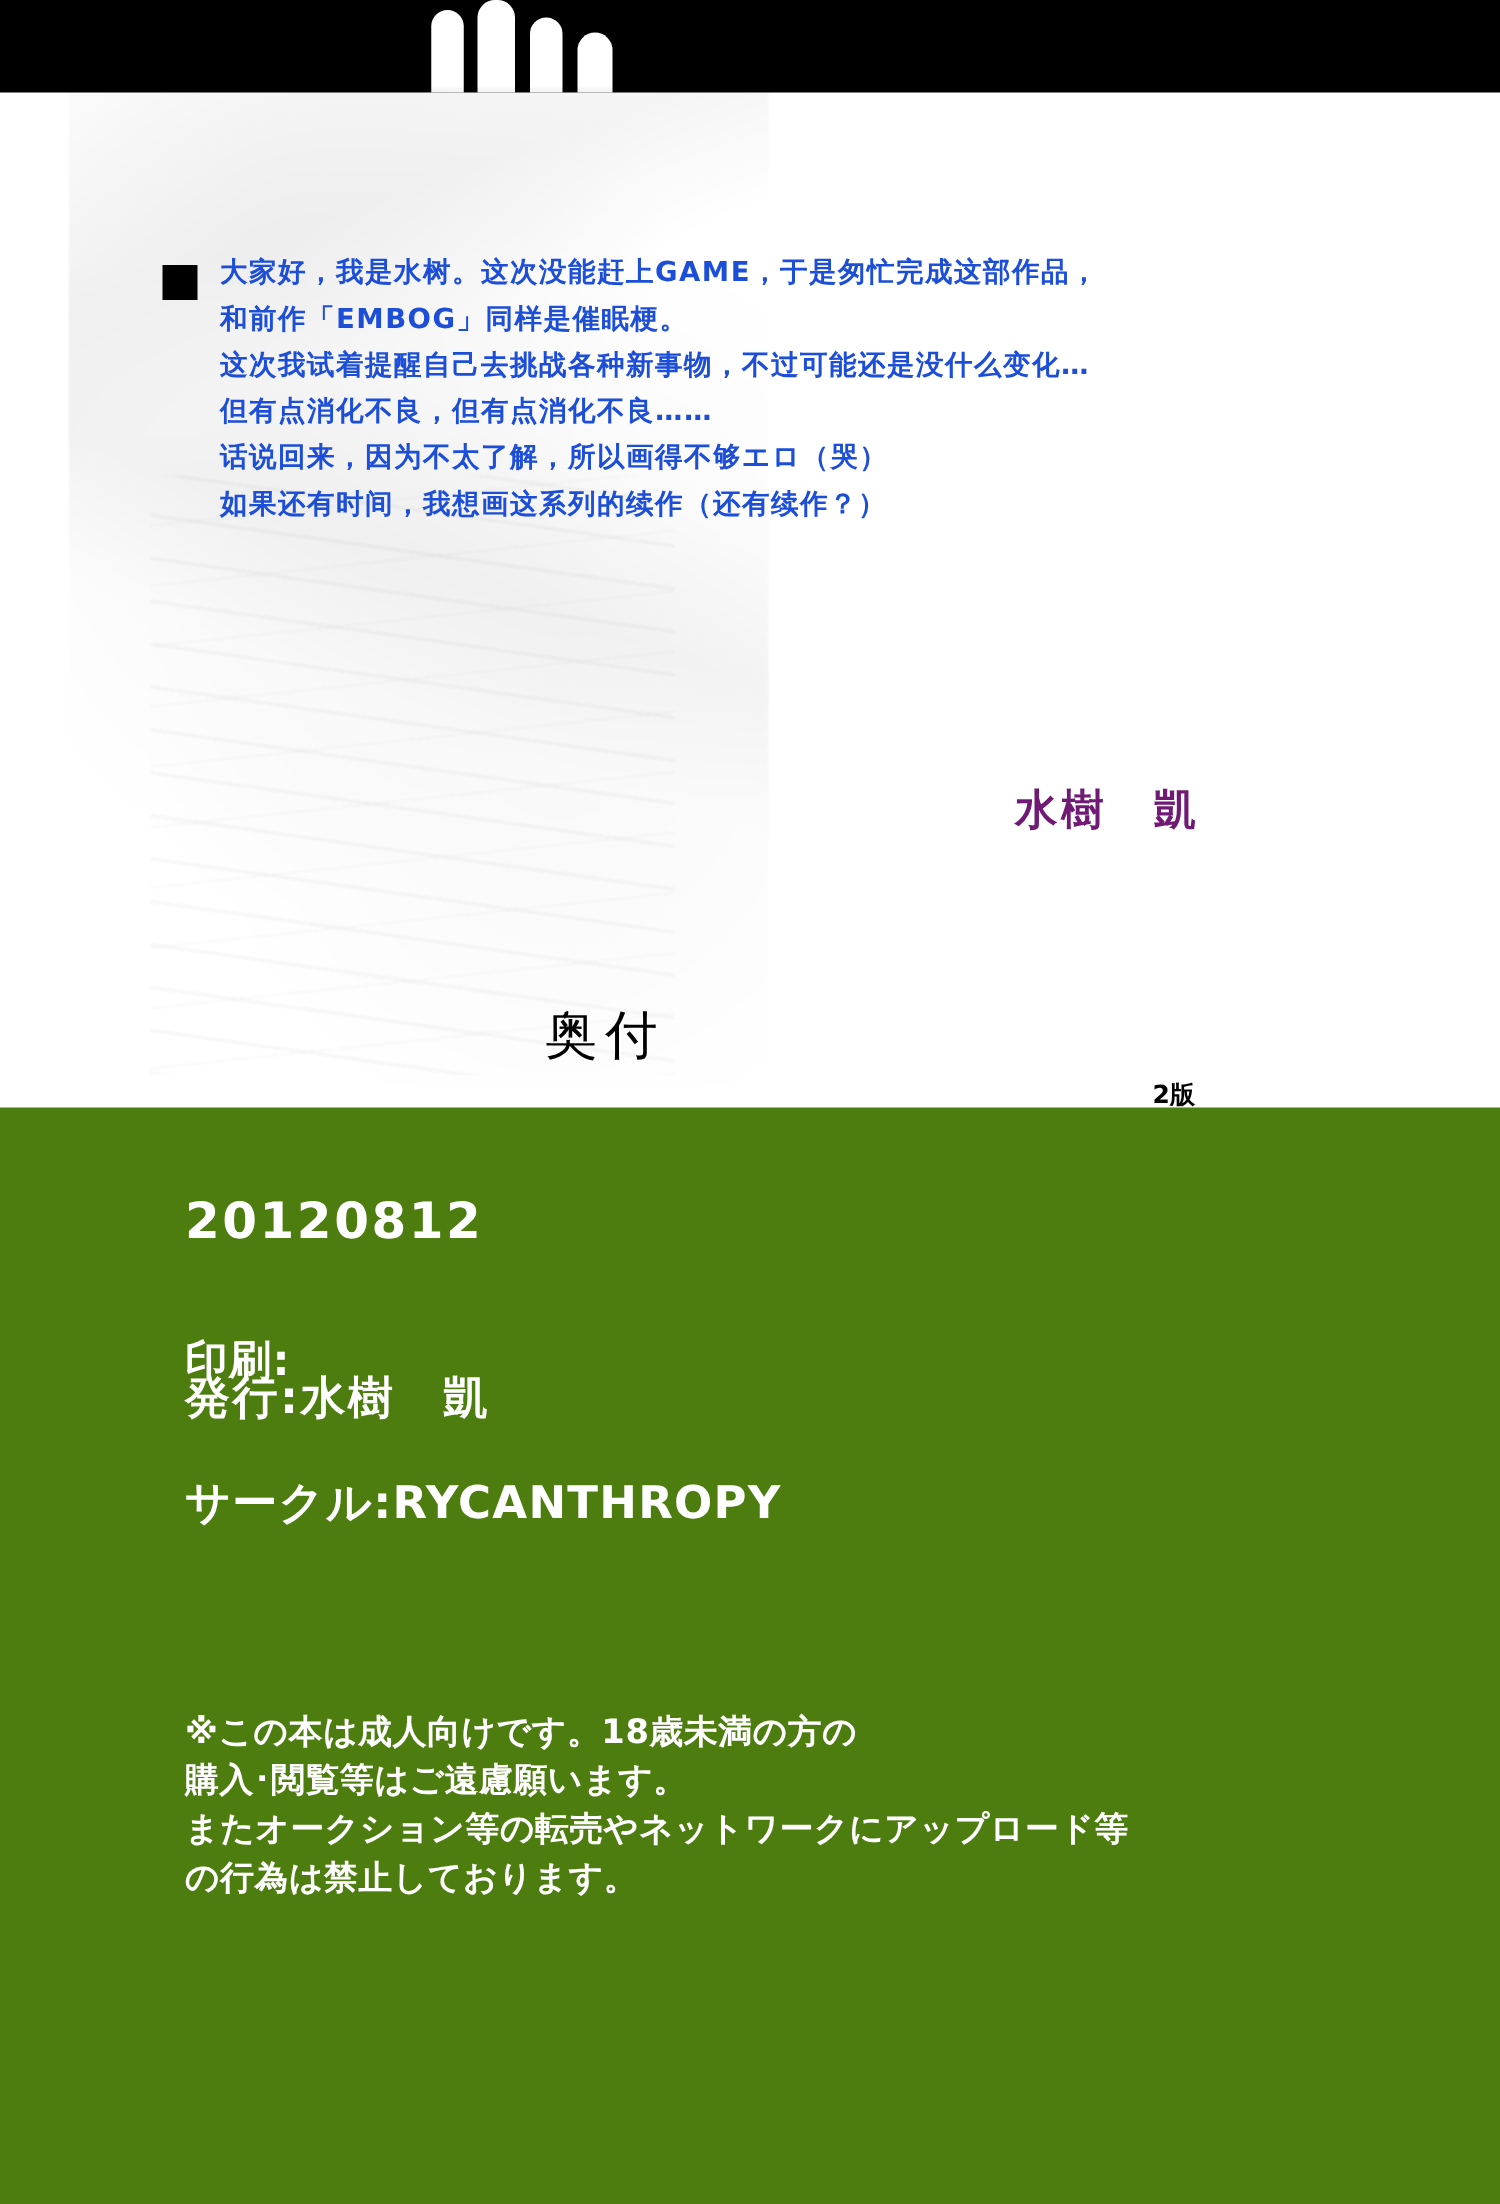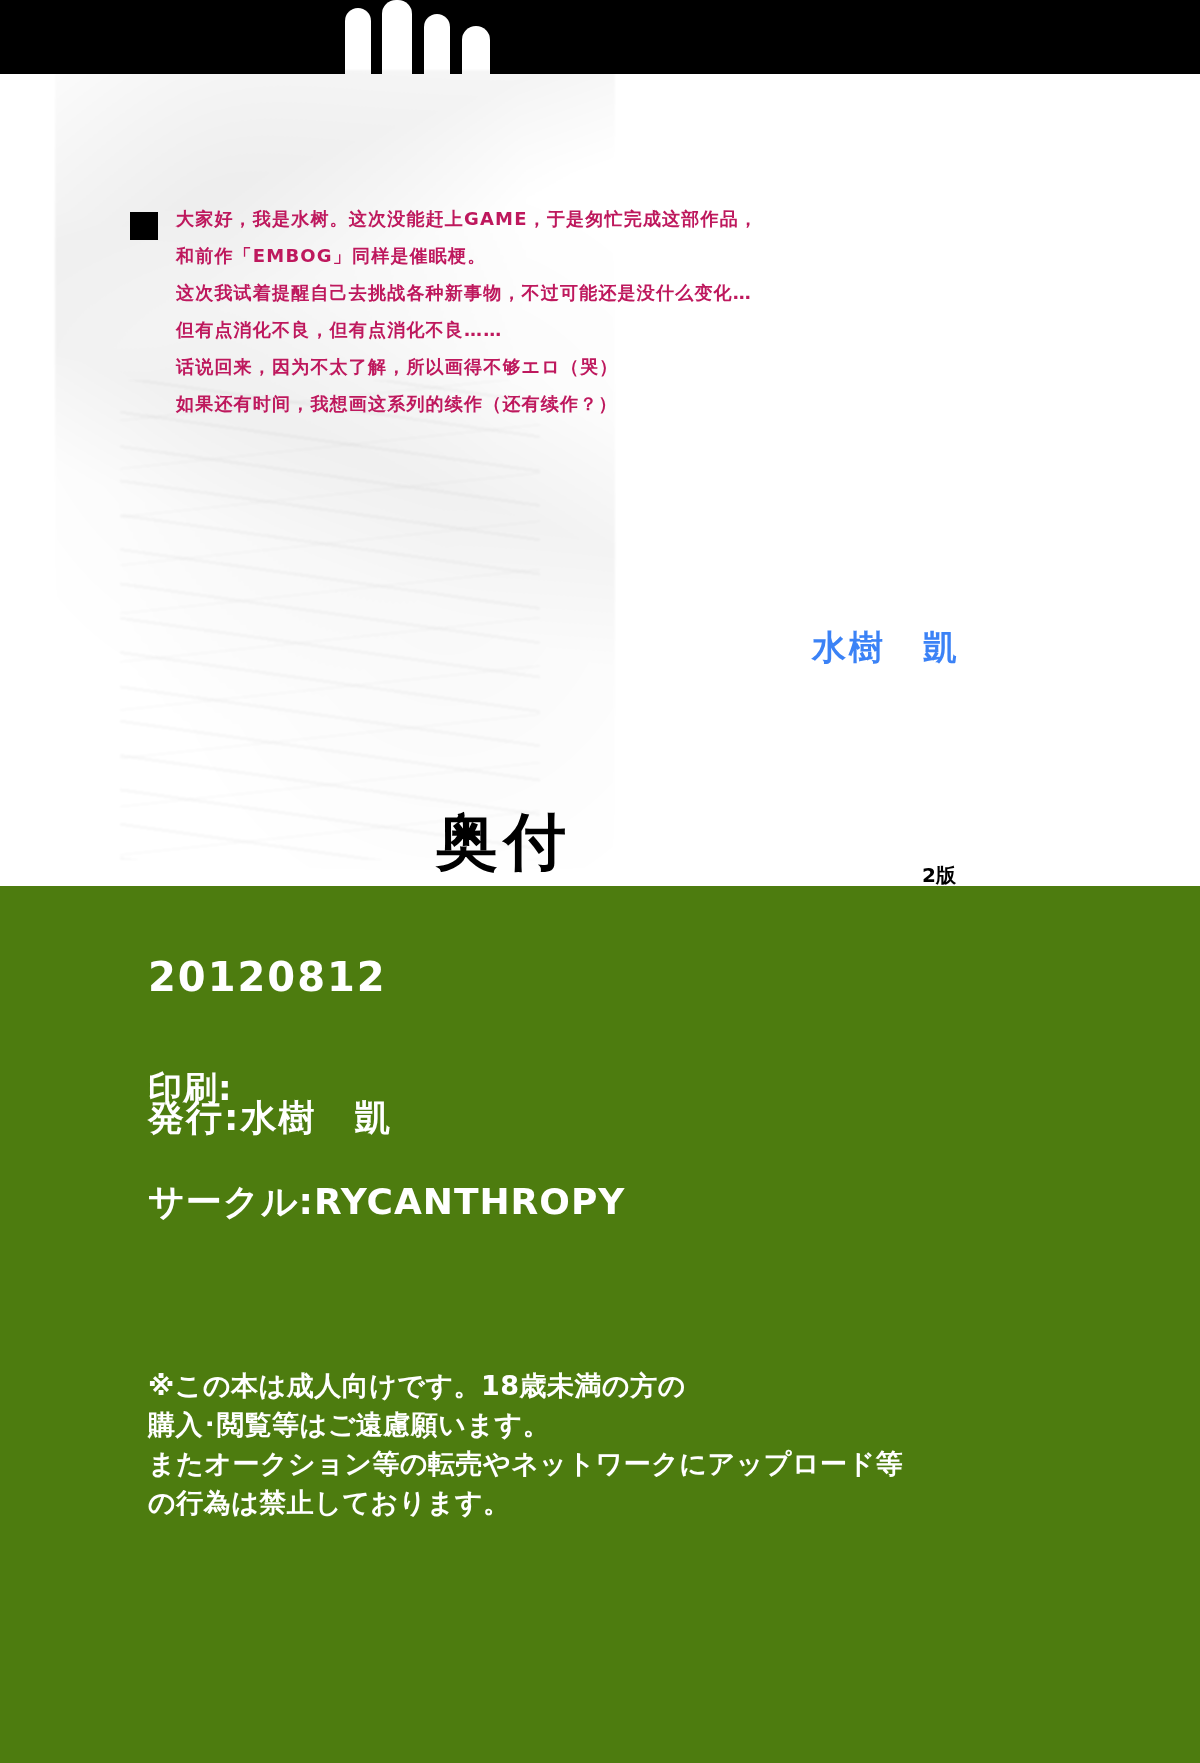--- a/index.html
+++ b/index.html
@@ -79,46 +79,46 @@
   }
   .bullet {
     position: absolute;
     left: 0px; top: 12px;
     width: 28px; height: 28px;
     background: #000;
   }
   .afterword-lines {
     margin-left: 46px;
     font-family: "DejaVu Sans", sans-serif;
-    font-size: 18px;
+    font-size: 22px;
     font-weight: 700;
     line-height: 37px;
     letter-spacing: 1.2px;
-    color: #be185d;
+    color: #1d4ed8;
     white-space: nowrap;
   }
   .afterword-lines > div { height: 37px; }
 
   .signature {
     position: absolute;
     left: 812px; top: 625px;
     font-size: 34px;
     font-weight: 700;
     letter-spacing: 3px;
-    color: #3b82f6;
+    color: #701a75;
     font-family: "DejaVu Sans", sans-serif;
   }
 
   
   .colophon-title {
     position: absolute;
     left: 436px; top: 800px;
     font-family: "DejaVu Serif", serif;
-    font-size: 62px;
-    font-weight: 700;
+    font-size: 42px;
+    font-weight: 400;
     letter-spacing: 6px;
     color: #000;
   }
   .edition-badge {
     position: absolute;
     left: 922px; top: 862px;
     font-size: 20px;
     font-weight: 700;
     color: #000;
     font-family: "DejaVu Sans", sans-serif;

